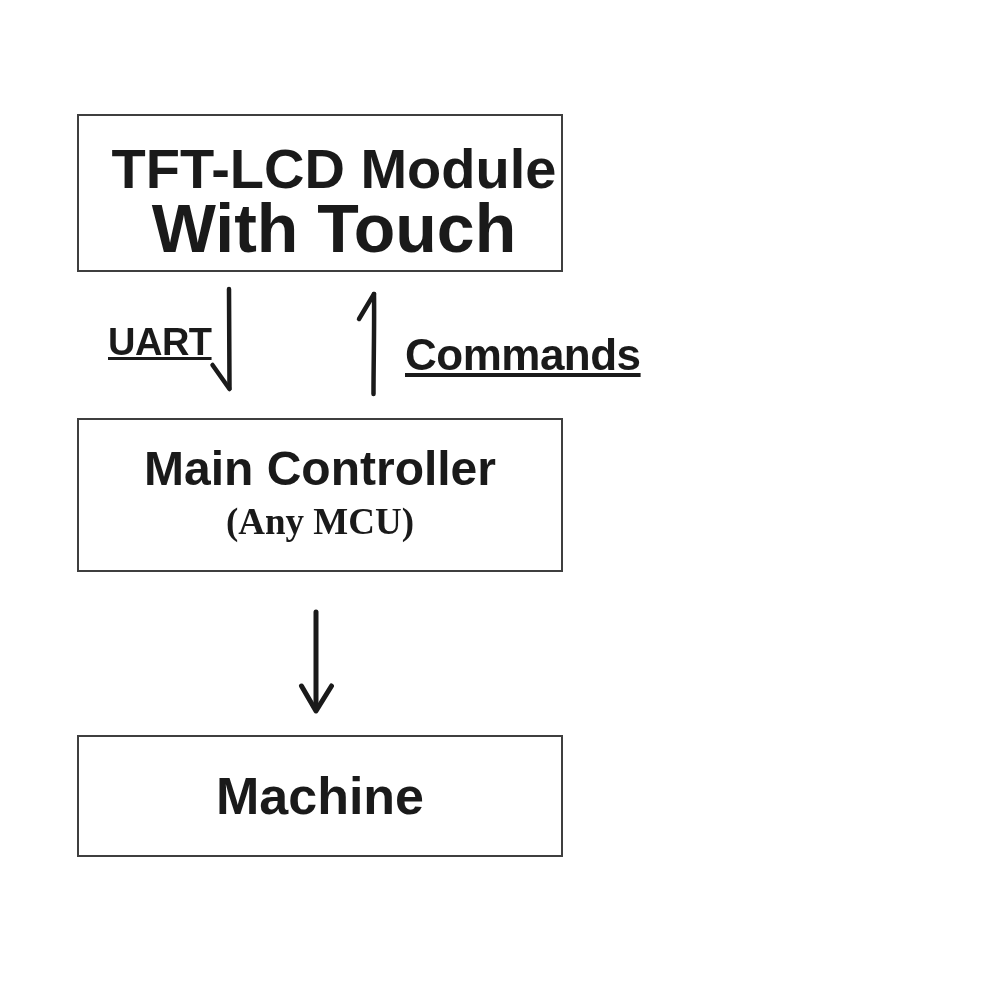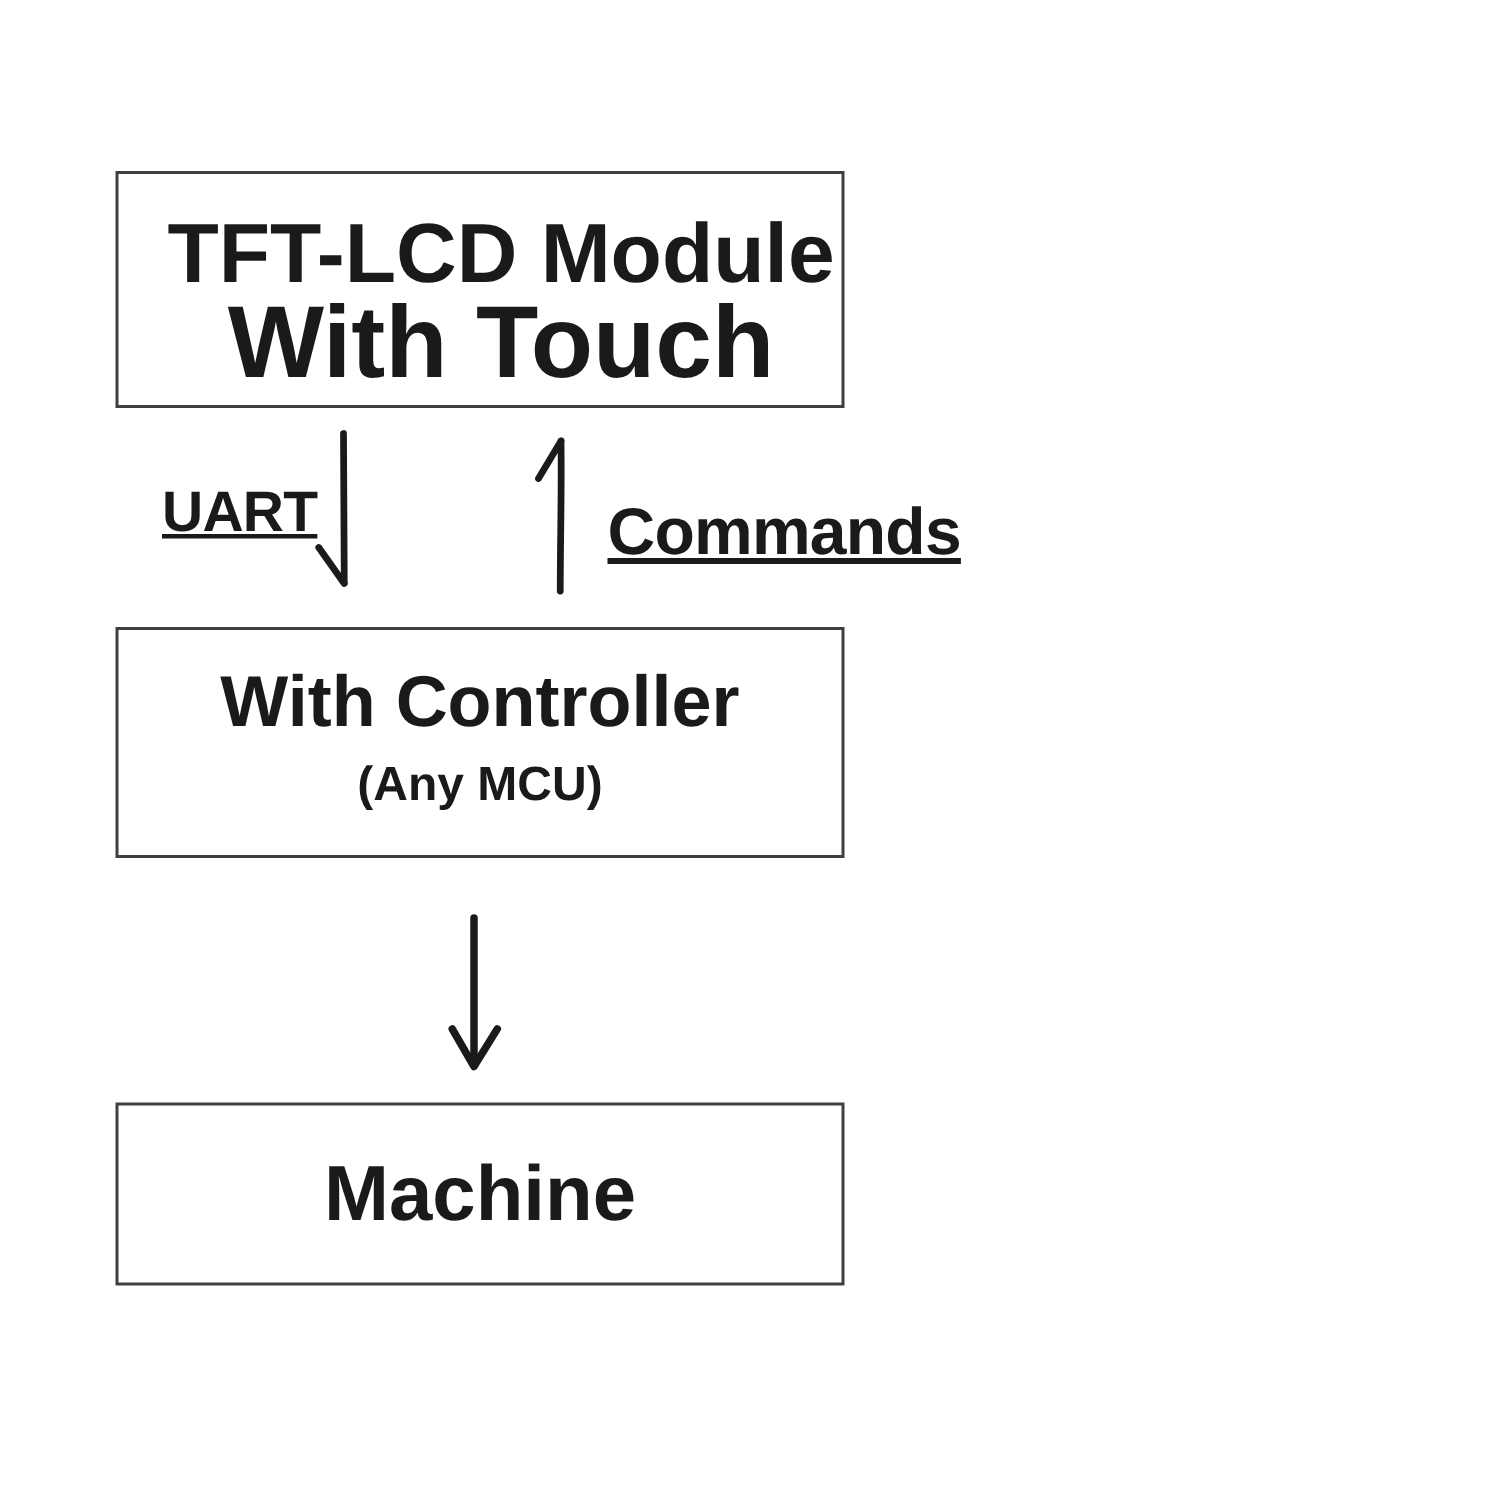--- a/index.html
+++ b/index.html
@@ -45,21 +45,21 @@
     justify-content: center;
     text-align: center;
   }
   .box-tft     { top: 114px; height: 158px; padding-top: 10px; padding-left: 28px; }
   .box-mcu     { top: 418px; height: 154px; }
   .box-machine { top: 735px; height: 122px; }
 
   .tft-line1     { font-size: 56px; line-height: 60px; }
   .tft-line2     { font-size: 68px; line-height: 58px; }
   .mcu-line1     { font-size: 48px; line-height: 54px; }
-  .mcu-line2     { font-size: 32px; line-height: 52px; }
+  .mcu-line2     { font-size: 37px; line-height: 52px; font-family: Liberation Serif, serif; }
   .machine-line  { font-size: 52px; line-height: 52px; }
 
   .label {
     position: absolute;
     line-height: 1;
     white-space: nowrap;
     text-decoration: underline;
   }
   .label-uart      { left: 108px; top: 323px; font-size: 38px; letter-spacing: -0.5px; }
   .label-commands  { left: 390px; top: 333px; font-size: 44px; letter-spacing: -0.5px; margin-left: 15px; }
@@ -88,21 +88,21 @@
   <div class="box box-tft">
     <div class="tft-line1">TFT-LCD Module</div>
     <div class="tft-line2">With Touch</div>
   </div>
 
   <div class="label label-uart">UART</div>
 
   <div class="label label-commands">Commands</div>
 
   <div class="box box-mcu">
-    <div class="mcu-line1">With Controller</div>
+    <div class="mcu-line1">Main Controller</div>
     <div class="mcu-line2">(Any MCU)</div>
   </div>
 
 
   <div class="box box-machine">
     <div class="machine-line">Machine</div>
   </div>
 
 </div>
 

